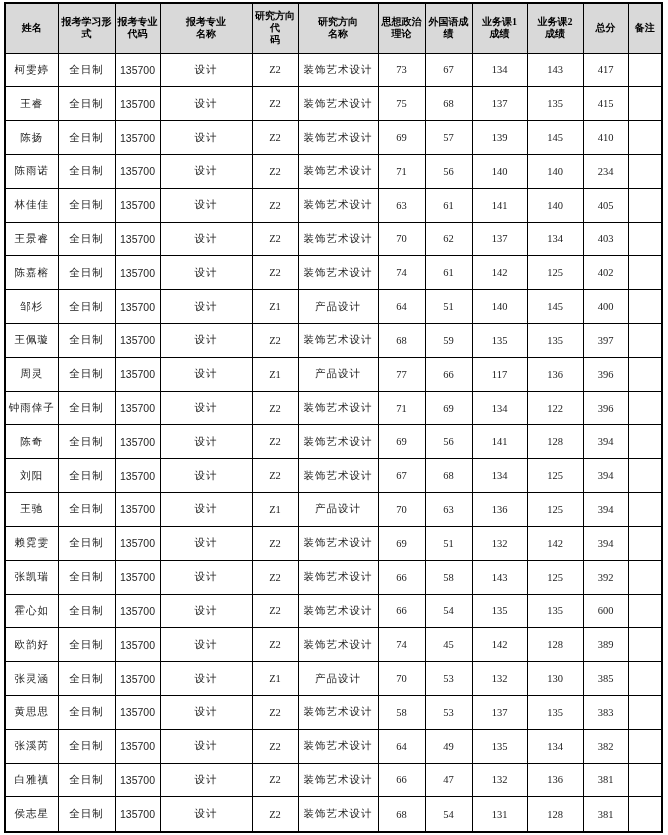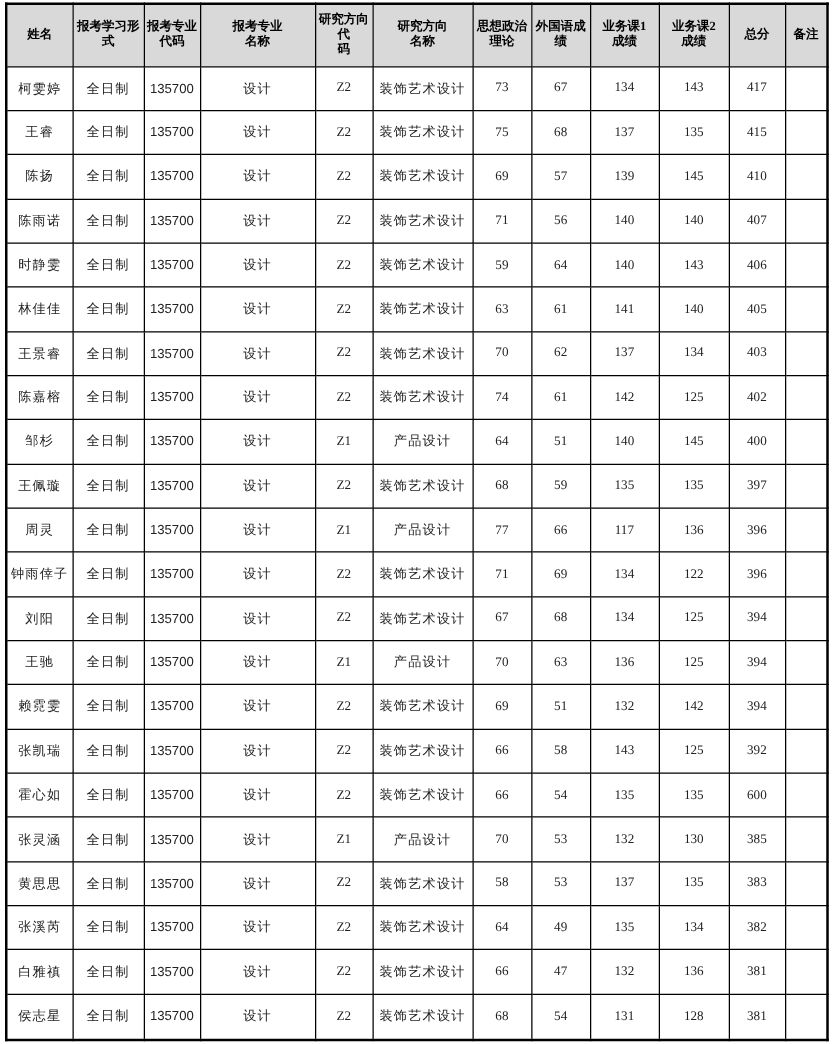--- a/index.html
+++ b/index.html
@@ -151,35 +151,21 @@
         <td class="cell-name">陈雨诺</td>
         <td class="cell-study_form">全日制</td>
         <td class="cell-major_code">135700</td>
         <td class="cell-major_name">设计</td>
         <td class="cell-direction_code">Z2</td>
         <td class="cell-direction_name">装饰艺术设计</td>
         <td class="cell-politics">71</td>
         <td class="cell-foreign_lang">56</td>
         <td class="cell-course1">140</td>
         <td class="cell-course2">140</td>
-        <td class="cell-total">407</td>
-        <td class="cell-remarks"></td>
-      </tr>
-      <tr>
-        <td class="cell-name">时静雯</td>
-        <td class="cell-study_form">全日制</td>
-        <td class="cell-major_code">135700</td>
-        <td class="cell-major_name">设计</td>
-        <td class="cell-direction_code">Z2</td>
-        <td class="cell-direction_name">装饰艺术设计</td>
-        <td class="cell-politics">59</td>
-        <td class="cell-foreign_lang">64</td>
-        <td class="cell-course1">140</td>
-        <td class="cell-course2">143</td>
-        <td class="cell-total">406</td>
+        <td class="cell-total">234</td>
         <td class="cell-remarks"></td>
       </tr>
       <tr>
         <td class="cell-name">林佳佳</td>
         <td class="cell-study_form">全日制</td>
         <td class="cell-major_code">135700</td>
         <td class="cell-major_name">设计</td>
         <td class="cell-direction_code">Z2</td>
         <td class="cell-direction_name">装饰艺术设计</td>
         <td class="cell-politics">63</td>
@@ -267,20 +253,34 @@
         <td class="cell-direction_code">Z2</td>
         <td class="cell-direction_name">装饰艺术设计</td>
         <td class="cell-politics">71</td>
         <td class="cell-foreign_lang">69</td>
         <td class="cell-course1">134</td>
         <td class="cell-course2">122</td>
         <td class="cell-total">396</td>
         <td class="cell-remarks"></td>
       </tr>
       <tr>
+        <td class="cell-name">陈奇</td>
+        <td class="cell-study_form">全日制</td>
+        <td class="cell-major_code">135700</td>
+        <td class="cell-major_name">设计</td>
+        <td class="cell-direction_code">Z2</td>
+        <td class="cell-direction_name">装饰艺术设计</td>
+        <td class="cell-politics">69</td>
+        <td class="cell-foreign_lang">56</td>
+        <td class="cell-course1">141</td>
+        <td class="cell-course2">128</td>
+        <td class="cell-total">394</td>
+        <td class="cell-remarks"></td>
+      </tr>
+      <tr>
         <td class="cell-name">刘阳</td>
         <td class="cell-study_form">全日制</td>
         <td class="cell-major_code">135700</td>
         <td class="cell-major_name">设计</td>
         <td class="cell-direction_code">Z2</td>
         <td class="cell-direction_name">装饰艺术设计</td>
         <td class="cell-politics">67</td>
         <td class="cell-foreign_lang">68</td>
         <td class="cell-course1">134</td>
         <td class="cell-course2">125</td>
@@ -337,20 +337,34 @@
         <td class="cell-direction_code">Z2</td>
         <td class="cell-direction_name">装饰艺术设计</td>
         <td class="cell-politics">66</td>
         <td class="cell-foreign_lang">54</td>
         <td class="cell-course1">135</td>
         <td class="cell-course2">135</td>
         <td class="cell-total">600</td>
         <td class="cell-remarks"></td>
       </tr>
       <tr>
+        <td class="cell-name">欧韵好</td>
+        <td class="cell-study_form">全日制</td>
+        <td class="cell-major_code">135700</td>
+        <td class="cell-major_name">设计</td>
+        <td class="cell-direction_code">Z2</td>
+        <td class="cell-direction_name">装饰艺术设计</td>
+        <td class="cell-politics">74</td>
+        <td class="cell-foreign_lang">45</td>
+        <td class="cell-course1">142</td>
+        <td class="cell-course2">128</td>
+        <td class="cell-total">389</td>
+        <td class="cell-remarks"></td>
+      </tr>
+      <tr>
         <td class="cell-name">张灵涵</td>
         <td class="cell-study_form">全日制</td>
         <td class="cell-major_code">135700</td>
         <td class="cell-major_name">设计</td>
         <td class="cell-direction_code">Z1</td>
         <td class="cell-direction_name">产品设计</td>
         <td class="cell-politics">70</td>
         <td class="cell-foreign_lang">53</td>
         <td class="cell-course1">132</td>
         <td class="cell-course2">130</td>

